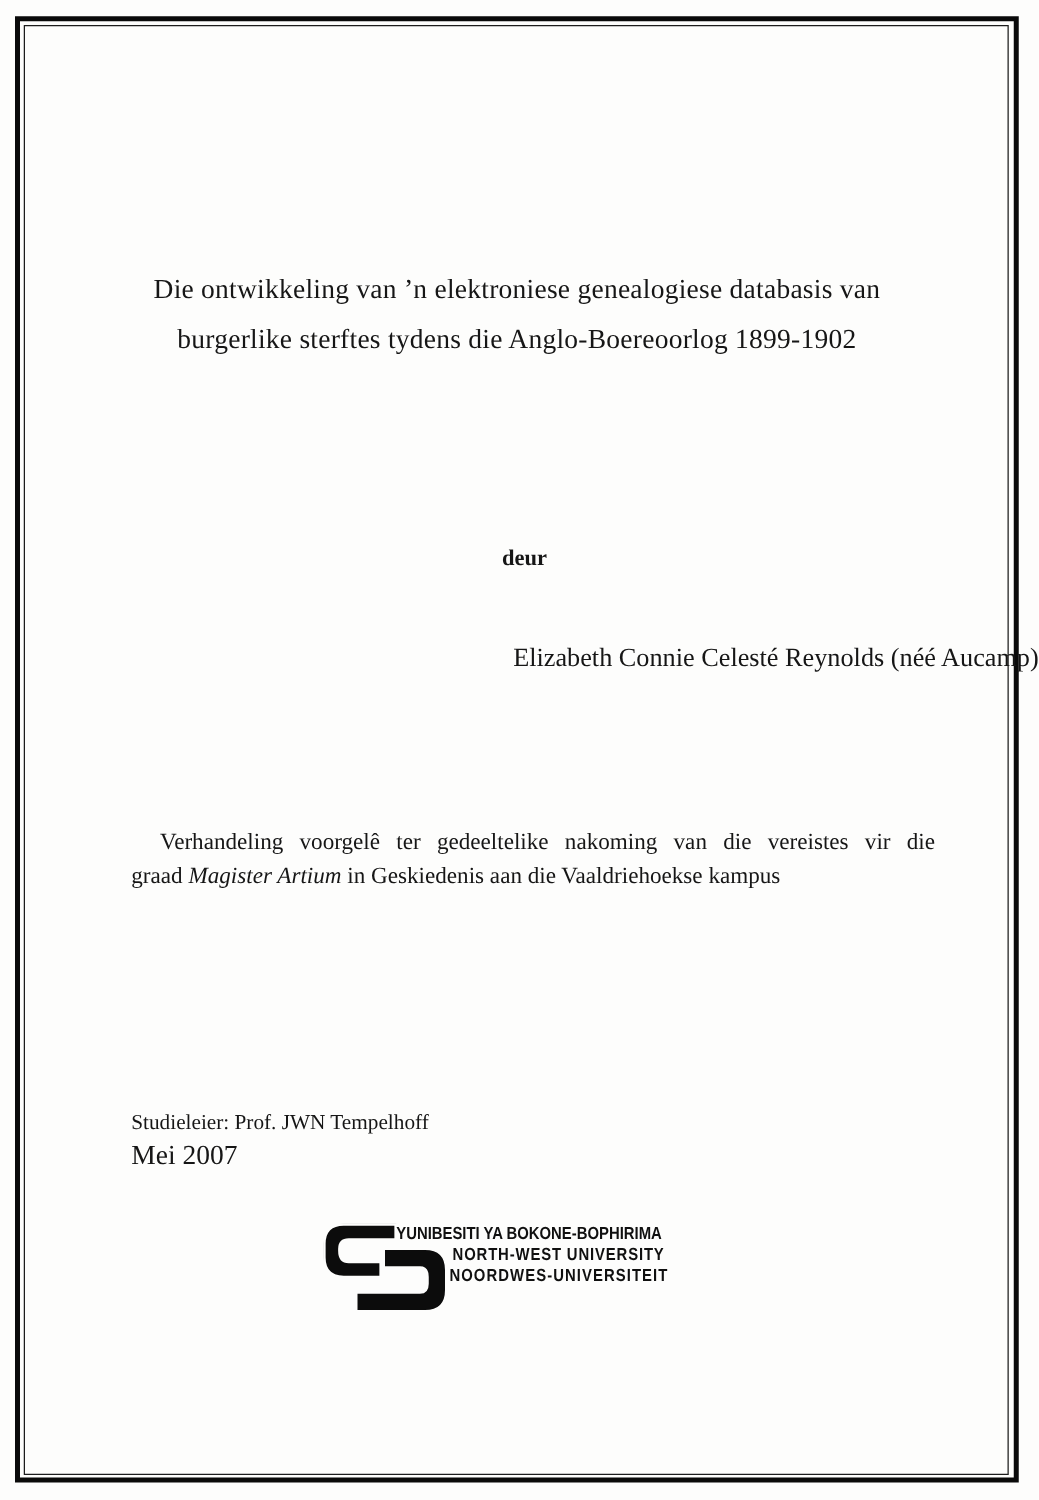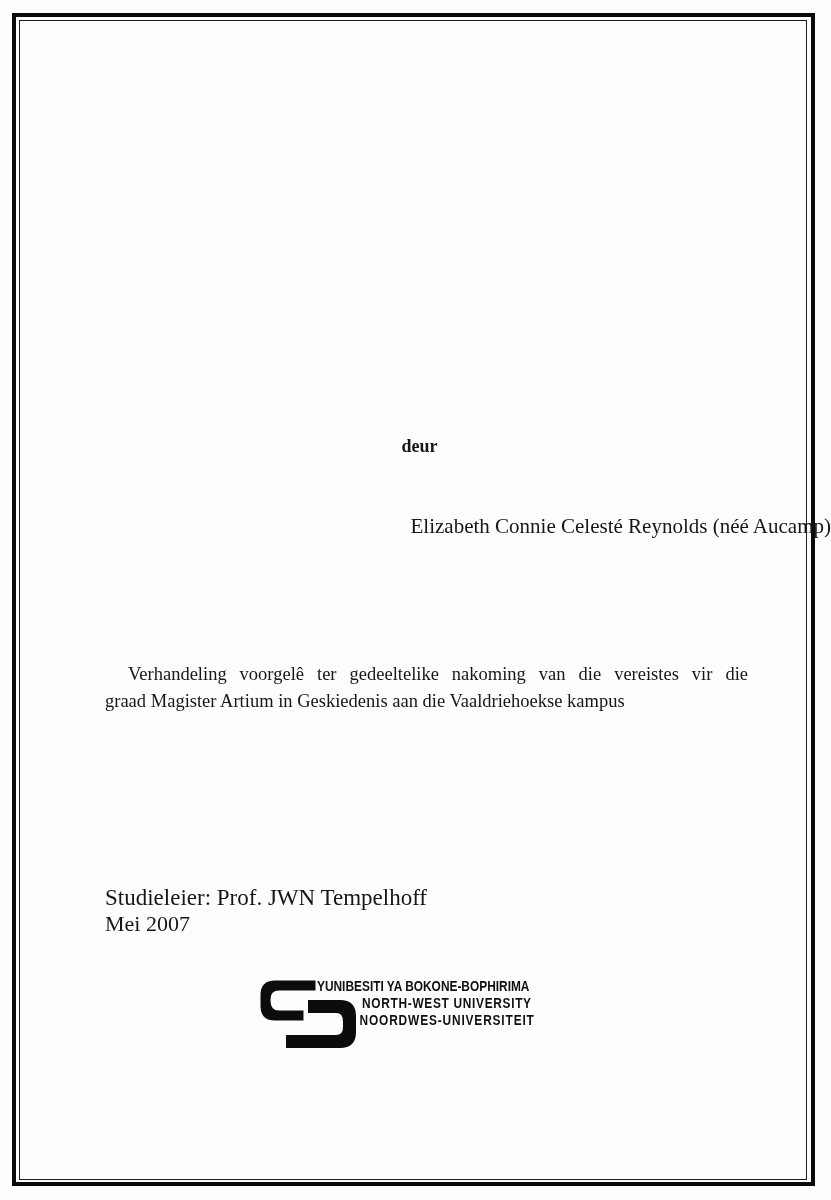--- a/index.html
+++ b/index.html
@@ -37,24 +37,24 @@
   .statement{
     position:absolute;left:105px;top:661px;width:643px;
     font-size:18.5px;line-height:27px;
   }
   .justify-line{
     text-align:justify;
     -moz-text-align-last:justify;
     text-align-last:justify;
     margin-left:23px;
   }
-  .it{}
+  .it{font-style:italic;}
   .supervisor{
     position:absolute;left:105px;top:885px;
-    font-size:23px;line-height:26px;
+    font-size:17px;line-height:26px;
   }
   .date{
     position:absolute;left:105px;top:911px;
     font-size:22px;line-height:26px;
   }
   .logo{position:absolute;left:259px;top:977px;width:320px;height:76px;}
   .logo-mark{position:absolute;left:0;top:2px;width:97px;height:69px;}
   .logo-text{
     position:absolute;left:58px;top:1px;
     font-family:"Liberation Sans","DejaVu Sans",sans-serif;
@@ -66,20 +66,24 @@
   .logo-line3{margin-left:50px;letter-spacing:1px;}
 </style>
 </head>
 <body>
 
 <div class="page">
 
   <div class="frame-outer"></div>
   <div class="frame-inner"></div>
 
+  <div class="title-block">
+    <div>Die ontwikkeling van ’n elektroniese genealogiese databasis van</div>
+    <div>burgerlike sterftes tydens die Anglo-Boereoorlog 1899-1902</div>
+  </div>
 
   <div class="byline">deur</div>
 
   <div class="author">Elizabeth Connie Celesté Reynolds (néé Aucamp)</div>
 
   <div class="statement">
     <div class="justify-line">Verhandeling voorgelê ter gedeeltelike nakoming van die vereistes vir die</div>
     <div><span>graad </span><span class="it">Magister Artium</span><span> in Geskiedenis aan die Vaaldriehoekse kampus</span></div>
   </div>
 

